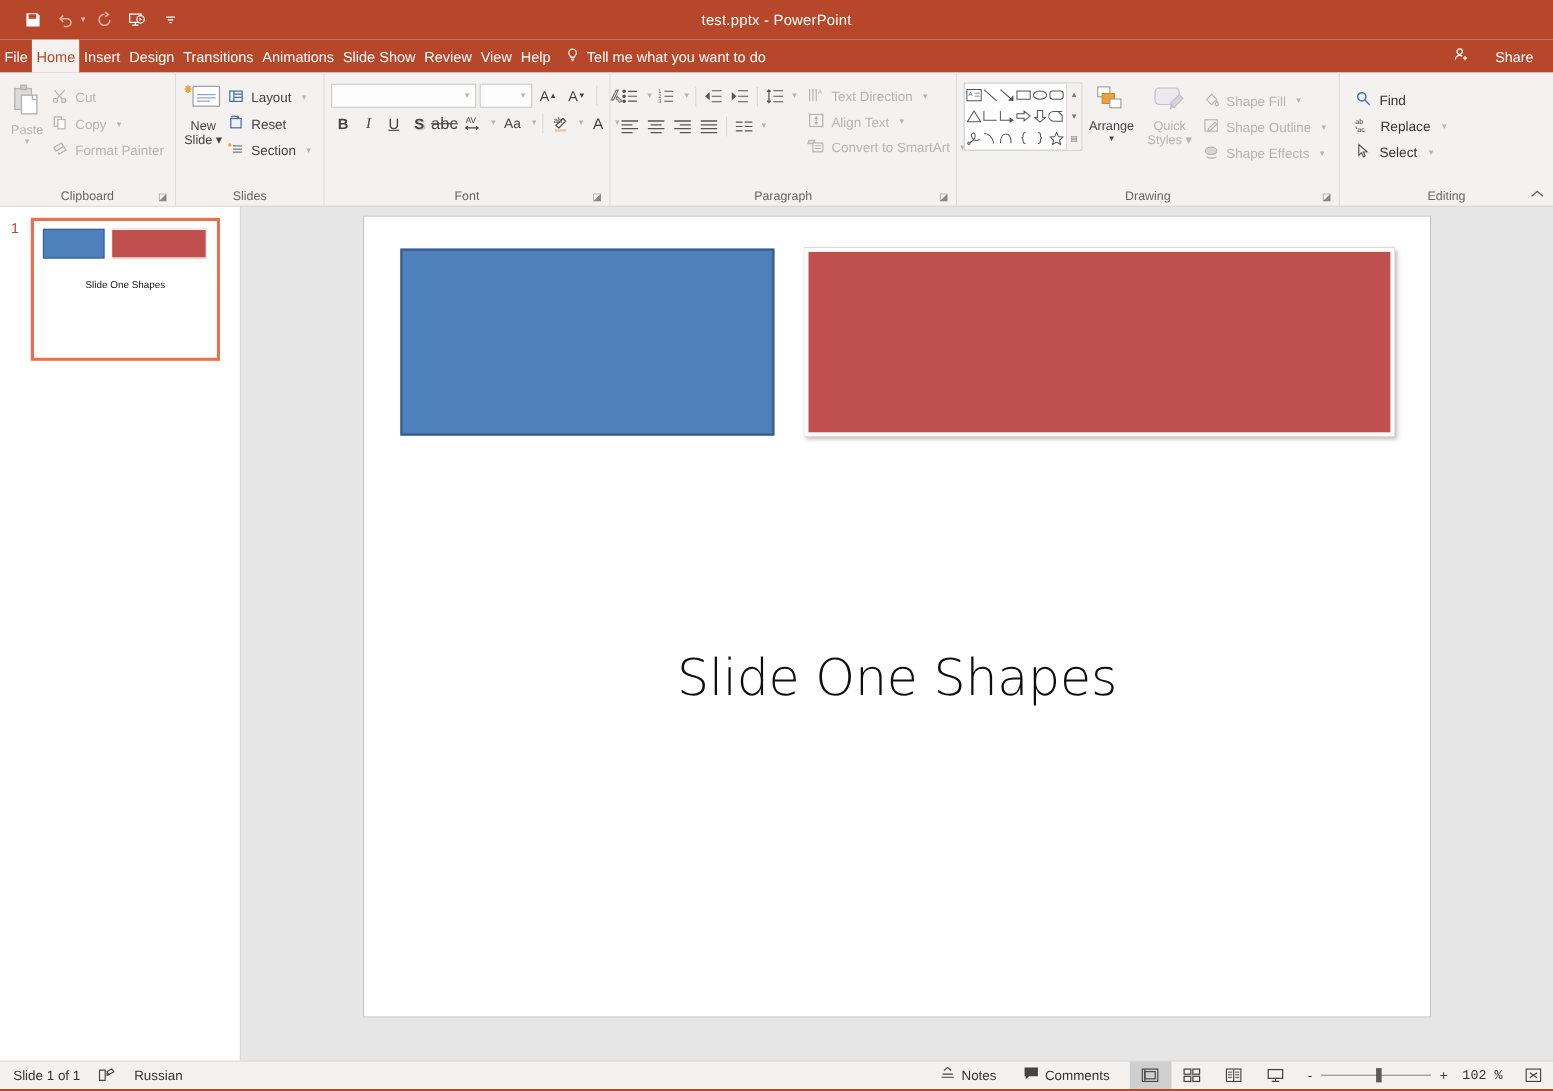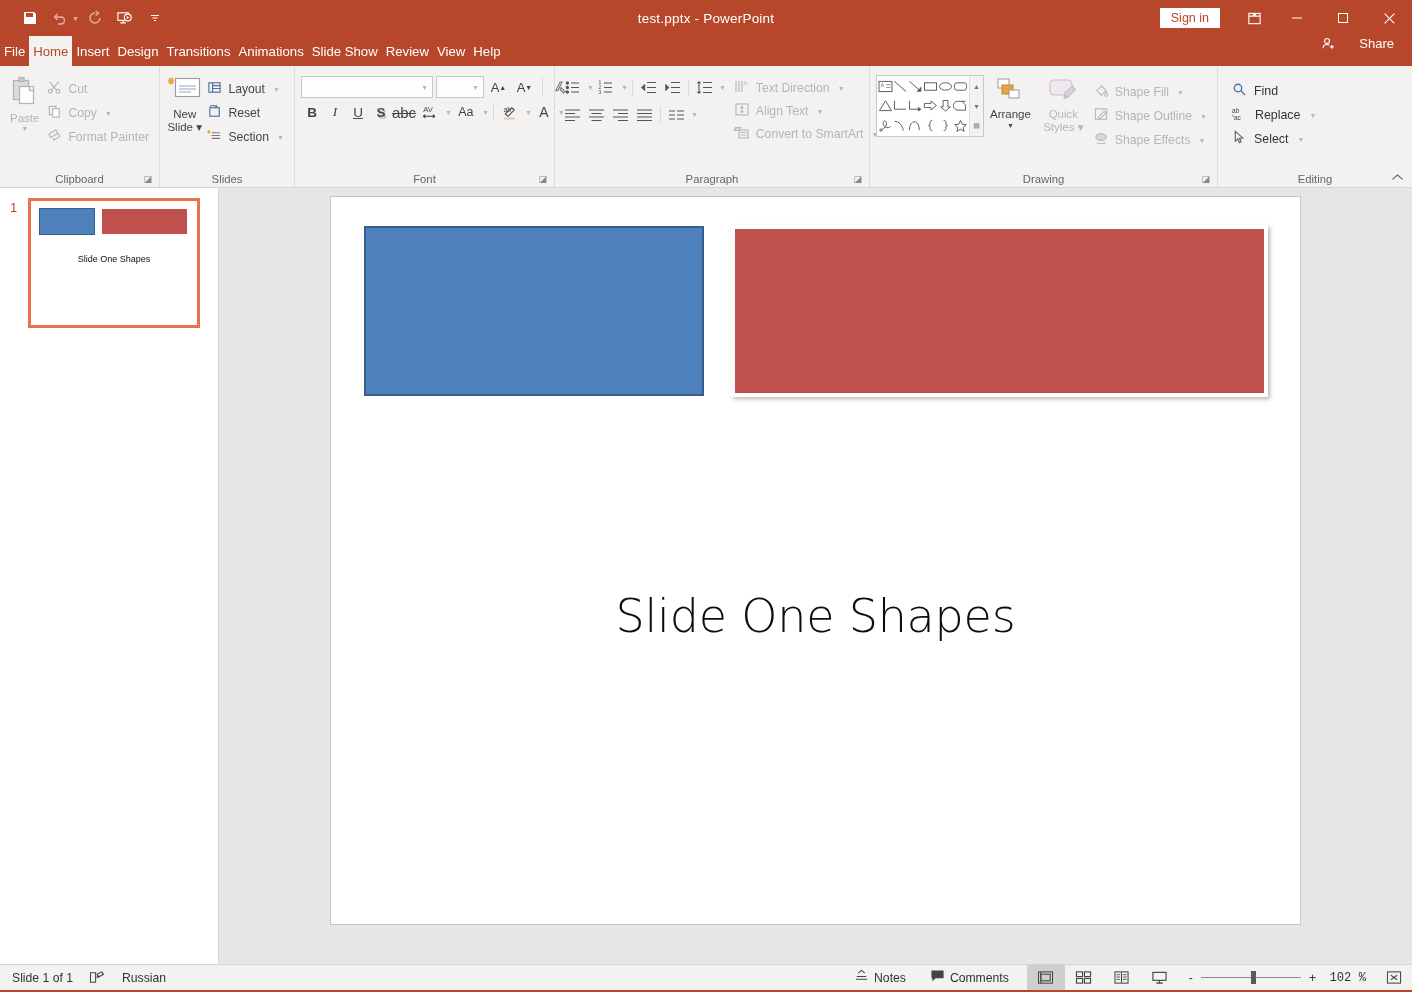--- a/index.html
+++ b/index.html
@@ -49,21 +49,21 @@
   .tab {
     padding: 0 4px; display: flex; align-items: center; color: #fff;
     font-size: 13.2px; cursor: pointer; white-space: nowrap;
   }
   .tab.active { background: #f3f2f1; color: #b7472a; }
   .tellme {
     display: flex; align-items: center; gap: 6px; color: #fff;
     font-size: 13.2px; padding-left: 10px; font-style: normal;
   }
   .share {
-    margin-left: auto; display: flex; align-items: flex-start; gap: 23px;
+    margin-left: auto; display: flex; align-items: center; gap: 23px;
     color: #fff; font-size: 13px; padding-right: 18px;
   }
 
   
   .ribbon {
     background: #f3f2f1; border-bottom: 1px solid #d4d4d4;
     height: 122px; display: flex; flex: 0 0 122px; position: relative;
   }
   .group {
     display: flex; flex-direction: column; position: relative;
@@ -273,57 +273,42 @@
     </div>
     <div class="qat-btn">
       <svg width="12" height="12" viewBox="0 0 12 12" fill="none" stroke="currentColor" stroke-width="1.2">
           <path d="M2 3.5h8M3.5 6h5M5 8.5h2"></path>
         </svg>
     </div>
   </div>
 
   <div class="title-text">test.pptx  -  PowerPoint</div>
 
-  <div class="title-right">
-    <button class="signin">Sign in</button>
-    <div class="ribbon-display">
-      <svg width="15" height="15" viewBox="0 0 16 16" fill="none" stroke="currentColor" stroke-width="1.2">
-          <rect x="2" y="2.5" width="12" height="11"></rect>
-          <path d="M2 5.5h12M8 3.2v2.3M6.3 4.4 8 2.8l1.7 1.6"></path>
-        </svg>
-    </div>
-    <div class="win-btn">
-      <svg width="12" height="12" viewBox="0 0 12 12" stroke="currentColor" stroke-width="1">
-          <path d="M1 6h10"></path>
-        </svg>
-    </div>
-    <div class="win-btn">
-      <svg width="12" height="12" viewBox="0 0 12 12" fill="none" stroke="currentColor" stroke-width="1">
-          <rect x="1.5" y="1.5" width="9" height="9"></rect>
-        </svg>
-    </div>
-    <div class="win-btn">
-      <svg width="13" height="13" viewBox="0 0 12 12" stroke="currentColor" stroke-width="1">
-          <path d="M1.5 1.5 10.5 10.5M10.5 1.5 1.5 10.5"></path>
-        </svg>
-    </div>
-  </div>
 </div>
 
 <div class="tabbar">
   <div class="tab">File</div>
   <div class="tab active">Home</div>
   <div class="tab">Insert</div>
   <div class="tab">Design</div>
   <div class="tab">Transitions</div>
   <div class="tab">Animations</div>
   <div class="tab">Slide Show</div>
   <div class="tab">Review</div>
   <div class="tab">View</div>
   <div class="tab">Help</div>
+  <div class="tellme">
+    <span>
+      <svg width="13" height="14" viewBox="0 0 14 16" fill="none" stroke="currentColor" stroke-width="1.1">
+          <path d="M7 1.8a4 4 0 0 1 2.6 7c-.4.4-.6.9-.6 1.4H5c0-.5-.2-1-.6-1.4A4 4 0 0 1 7 1.8z"></path>
+          <path d="M5.4 12.3h3.2M6 14h2"></path>
+        </svg>
+    </span>
+    <span>Tell me what you want to do</span>
+  </div>
   <div class="share">
     <span>
       <svg width="15" height="15" viewBox="0 0 16 16" fill="none" stroke="currentColor" stroke-width="1.2">
           <circle cx="6.4" cy="5.2" r="2.6"></circle>
           <path d="M2.2 13c0-2.4 1.9-4 4.2-4 1 0 1.9.3 2.6.8"></path>
           <path d="M11.6 9.6v4M9.6 11.6h4"></path>
         </svg>
     </span>
     <span>Share</span>
   </div>

